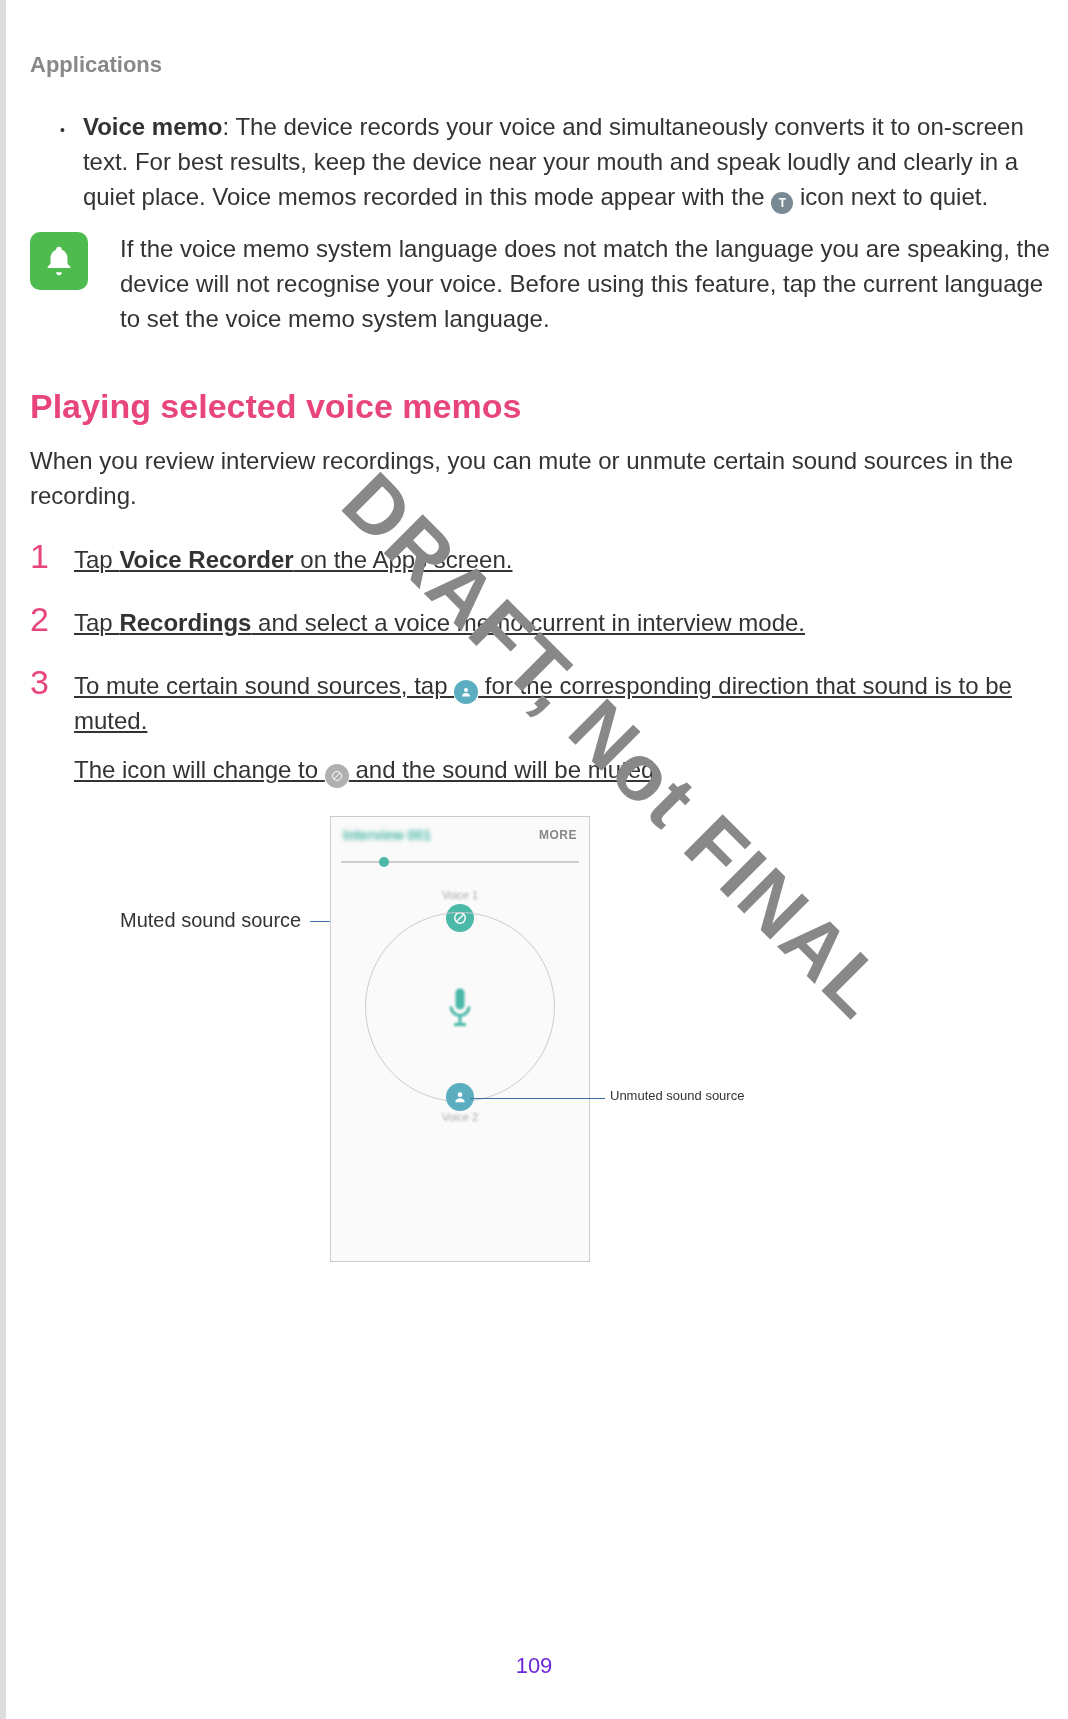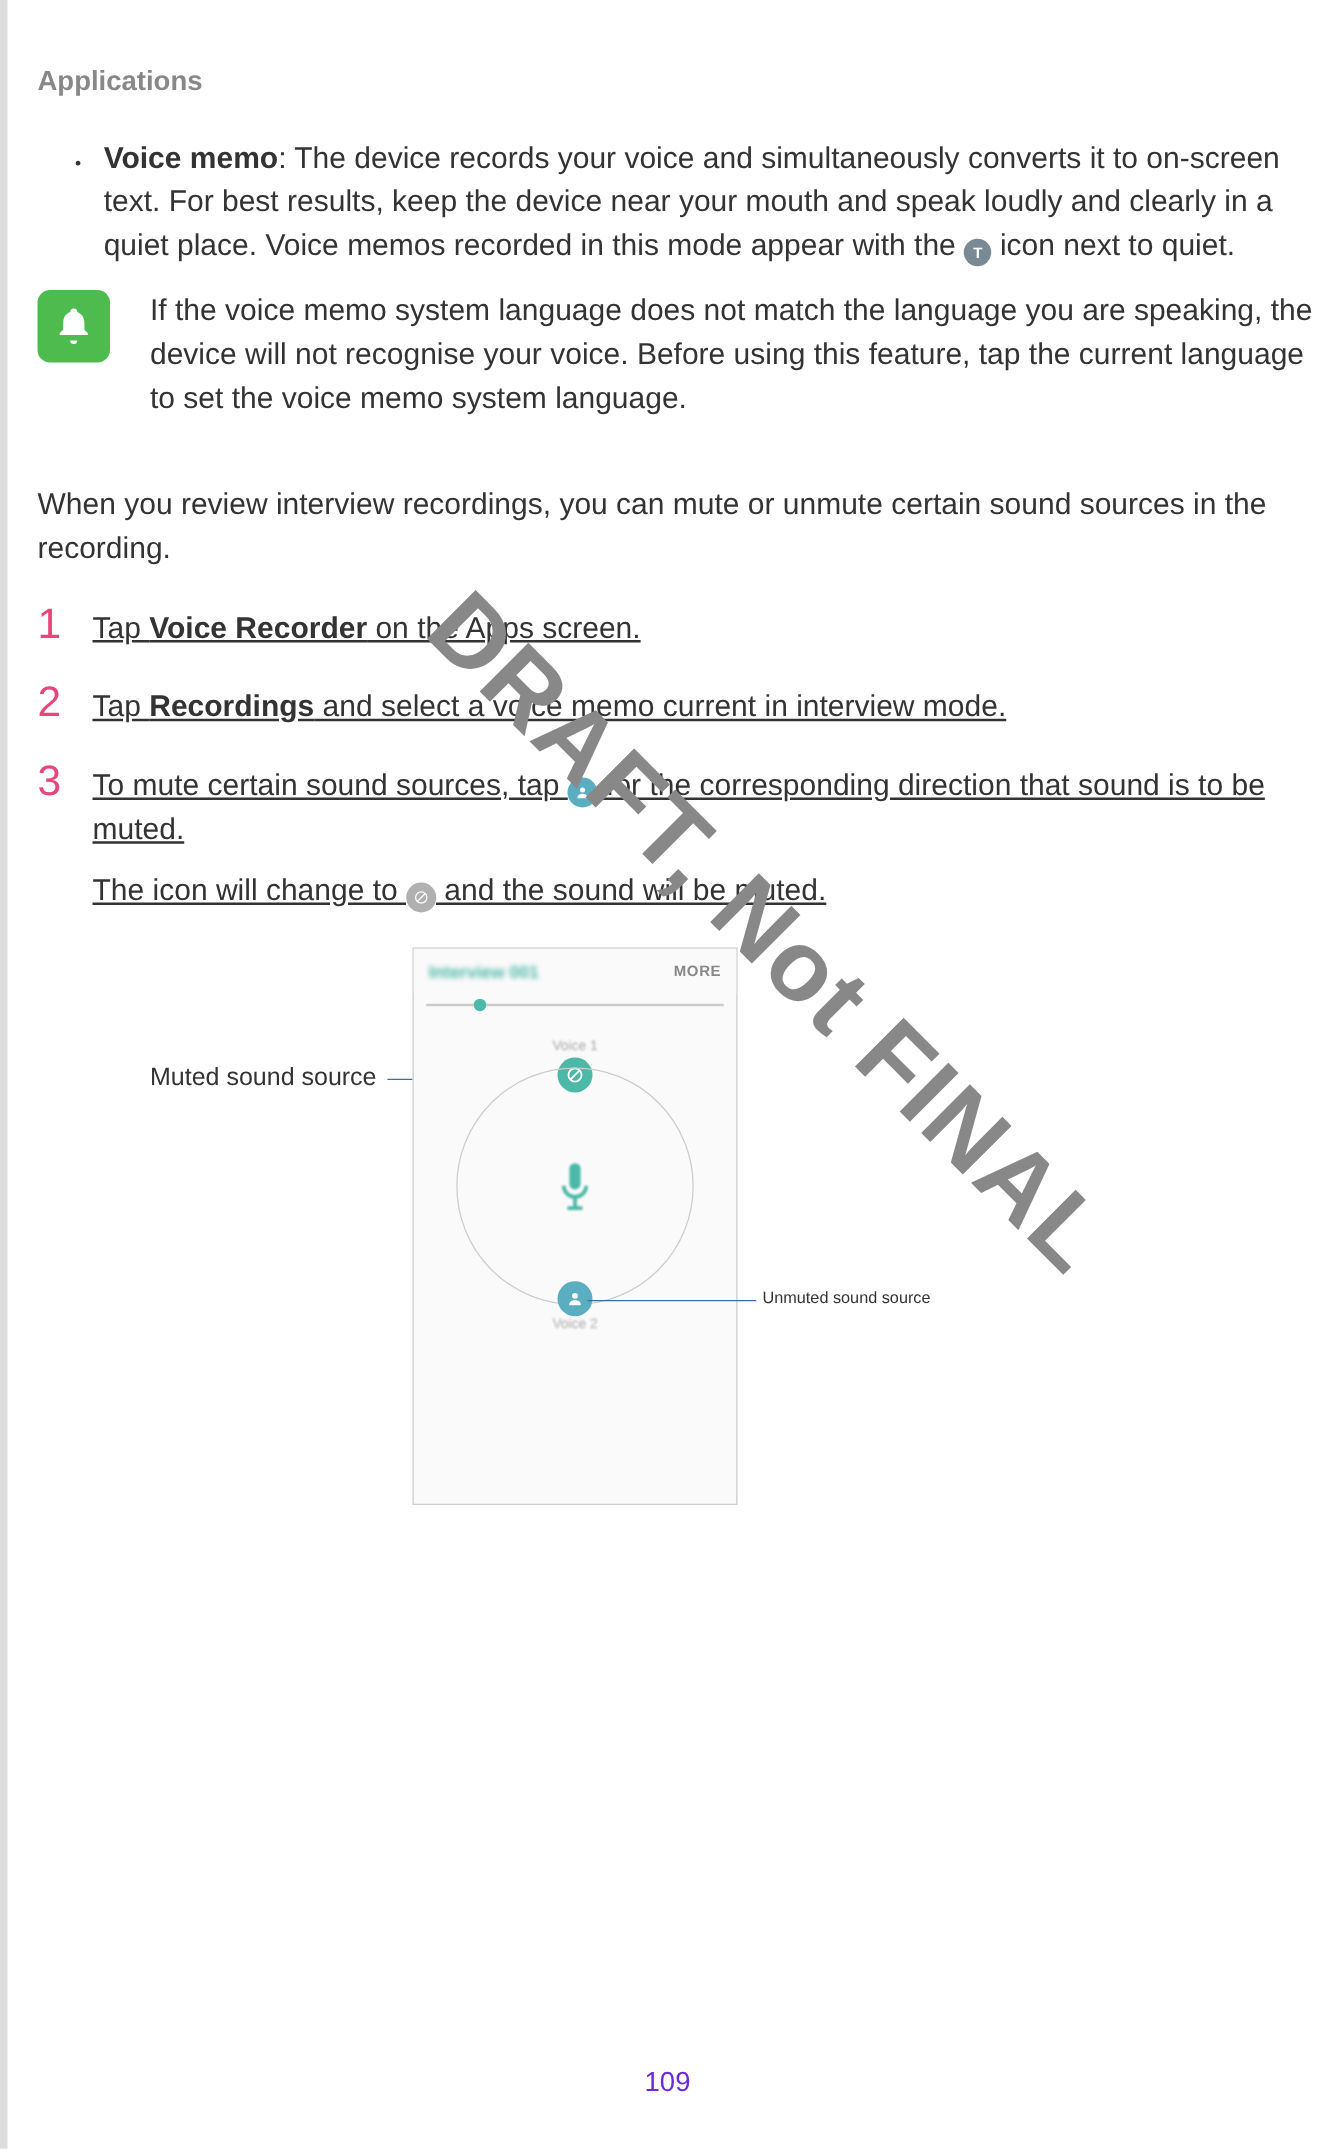--- a/index.html
+++ b/index.html
@@ -323,20 +323,21 @@
 
   <div class="note-block">
     <div class="note-icon">
       <svg width="34" height="34" viewBox="0 0 24 24" fill="#fff">
           <path d="M12 2a2 2 0 0 1 2 2c2.5.9 4 3.3 4 6v4l2 2v1H4v-1l2-2v-4c0-2.7 1.5-5.1 4-6a2 2 0 0 1 2-2zm-2 18h4a2 2 0 0 1-4 0z"></path>
         </svg>
     </div>
     <div class="note-text">If the voice memo system language does not match the language you are speaking, the device will not recognise your voice. Before using this feature, tap the current language to set the voice memo system language.</div>
   </div>
 
+  <div class="section-heading">Playing selected voice memos</div>
   <div class="section-intro">When you review interview recordings, you can mute or unmute certain sound sources in the recording.</div>
 
   <div class="step-row">
     <div class="step-num">1</div>
     <div class="step-text">
       <span>Tap </span><span class="bold">Voice Recorder</span><span> on the Apps screen.</span>
     </div>
   </div>
 
   <div class="step-row">

